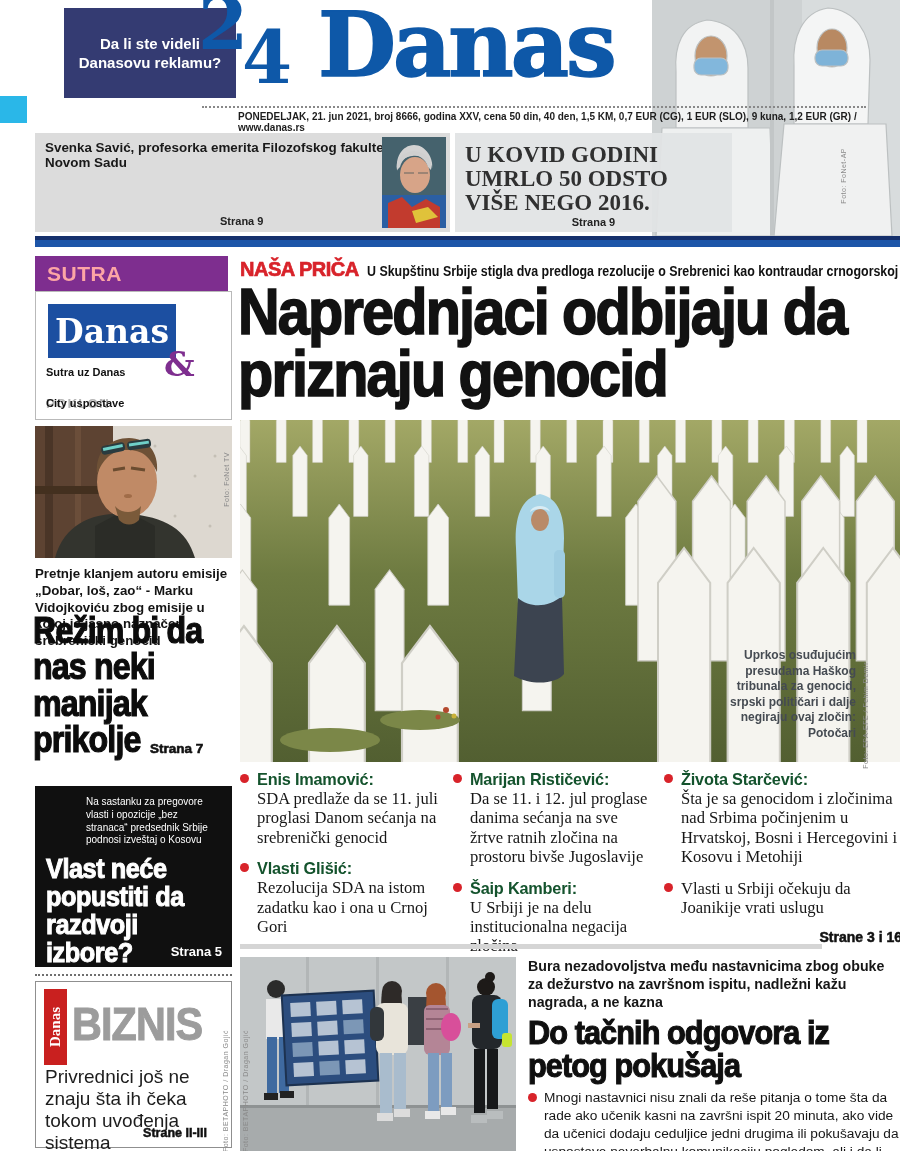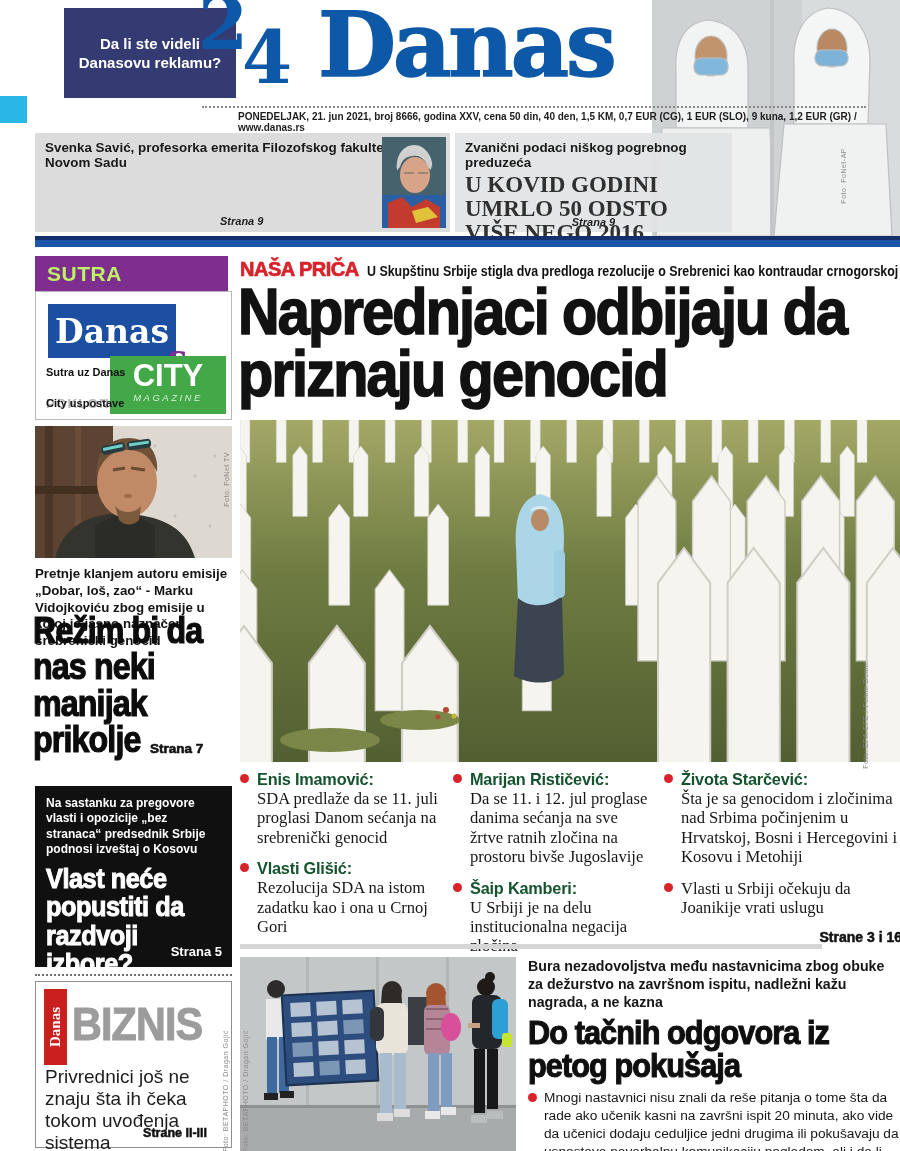--- a/index.html
+++ b/index.html
@@ -25,49 +25,49 @@
   #top-photo{left:652px;top:0;width:248px;height:236px;}
   #top-credit{left:840px;top:148px;}
 
   
   .teaser{background:#dcdcdc;box-sizing:border-box;padding:7px 10px;}
   #t-left{left:35px;top:133px;width:415px;height:99px;}
   #t-right{left:455px;top:133px;width:277px;height:99px;background:rgba(225,227,228,.94);}
   .t-kick{font-size:13.4px;font-weight:bold;color:#191919;}
   .t-head{font-family:"Liberation Serif",serif;font-weight:bold;font-size:23px;line-height:1.04;color:#303030;margin-top:3px;}
   #t-left .t-head{width:330px;}
-  .t-page{font-size:11px;font-weight:bold;font-style:italic;color:#222;}
+  .t-page{font-size:11px;font-weight:bold;color:#222;}
   #tl-page{position:absolute;left:185px;bottom:5px;}
   #tr-page{position:absolute;left:0;right:0;bottom:4px;text-align:center;}
   #t-woman{position:absolute;right:4px;top:4px;width:64px;height:91px;}
 
   #bluebar{left:35px;top:236px;width:865px;height:11px;background:linear-gradient(180deg,#15306c 0 36%,#1d55a8 36%);}
 
   
-  #sutra{left:35px;top:256px;width:193px;height:35px;background:#7e2e8f;color:#bef264;font-weight:bold;
+  #sutra{left:35px;top:256px;width:193px;height:35px;background:#7e2e8f;color:#fca5a5;font-weight:bold;
     font-size:21px;line-height:35px;padding-left:12px;box-sizing:border-box;letter-spacing:.5px;}
   #promo2{left:35px;top:291px;width:197px;height:129px;border:1px solid #b9b9b9;background:#fff;box-sizing:border-box;}
   #p2-danas{position:absolute;left:12px;top:12px;width:128px;height:54px;background:#1c4fa1;color:#fff;
     display:flex;align-items:center;justify-content:center;font-family:"DejaVu Serif",serif;font-weight:bold;font-size:33px;}
   #p2-amp{position:absolute;left:128px;top:52px;color:#7e2e8f;font-family:"DejaVu Serif",serif;font-weight:bold;font-size:34px;}
   #p2-city{position:absolute;left:74px;top:64px;width:116px;height:58px;background:#43a847;color:#fff;text-align:center;box-sizing:border-box;padding-top:4px;}
   #p2-city-name{font-weight:bold;font-size:31px;line-height:32px;letter-spacing:0;}
   #p2-city-mag{font-size:9.5px;letter-spacing:2.5px;color:#d9f2d6;font-style:italic;}
   .p2-line{position:absolute;left:10px;font-weight:bold;}
   #p2-l1{top:74px;font-size:11px;}
   #p2-l2{top:104px;font-size:13.5px;color:#b5b5b5;letter-spacing:1px;}
   #p2-l3{top:105px;font-size:11px;}
   #portrait{left:35px;top:426px;width:197px;height:132px;}
   #portrait-credit{left:223px;top:452px;}
   #s1-kicker{left:35px;top:566px;width:202px;font-size:13.3px;font-weight:bold;line-height:1.26;color:#141414;}
   #s1-head{left:33px;top:613px;width:230px;font-size:37px;font-weight:bold;line-height:.98;letter-spacing:-1px;
     color:#0c0c0c;-webkit-text-stroke:1.2px #0c0c0c;transform:scaleX(.87);}
   #s1-page{left:150px;top:741px;font-size:13.5px;font-weight:bold;-webkit-text-stroke:.6px #111;}
   #s2{left:35px;top:786px;width:197px;height:181px;background:#101010;color:#fff;box-sizing:border-box;padding:10px 11px;}
-  #s2-kicker{font-size:12px;font-weight:bold;line-height:1.28;}
+  #s2-kicker{font-size:10px;font-weight:normal;line-height:1.28;margin-left:40px;}
   #s2-head{font-size:27.5px;font-weight:bold;line-height:1.02;margin-top:8px;letter-spacing:-.5px;
     -webkit-text-stroke:1px #fff;transform:scaleX(.92);transform-origin:0 0;width:200px;}
   #s2-page{position:absolute;right:10px;bottom:8px;font-size:13px;font-weight:bold;}
   #dot2{left:35px;top:974px;width:197px;}
   #biznis{left:35px;top:981px;width:197px;height:167px;border:1px solid #8f8f8f;box-sizing:border-box;background:#fff;}
   #bz-red{position:absolute;left:8px;top:7px;width:23px;height:76px;background:#c9201f;display:flex;align-items:center;justify-content:center;}
   #bz-red span{writing-mode:vertical-rl;transform:rotate(180deg);color:#fff;font-family:"Liberation Serif",serif;font-weight:bold;font-size:15px;}
   #bz-title{position:absolute;left:36px;top:2px;font-size:47px;font-weight:bold;color:#9c9c9c;line-height:80px;
     letter-spacing:-1px;transform:scaleX(.88);transform-origin:0 0;-webkit-text-stroke:1px #9c9c9c;}
   #bz-head{position:absolute;left:9px;top:84px;width:172px;font-size:19px;line-height:1.15;color:#1d1d1d;}
@@ -151,36 +151,31 @@
       <path d="M30 74 L46 70 L56 80 L34 86 Z" fill="#e0c23a"></path>
       <ellipse cx="33" cy="38" rx="15" ry="18" fill="#d7a488"></ellipse>
       <path d="M16 34 C14 16 48 12 50 32 C52 22 44 8 32 8 C20 8 12 22 16 34 Z" fill="#d2d2d2"></path>
       <path d="M15 33 C13 24 19 15 32 14 C45 15 51 24 49 33 L46 30 C44 22 36 18 32 18 C26 18 20 22 18 30 Z" fill="#cfcfcf"></path>
       <line x1="22" y1="36" x2="32" y2="36" stroke="#8a7a6e" stroke-width="1.5"></line>
       <line x1="36" y1="36" x2="46" y2="36" stroke="#8a7a6e" stroke-width="1.5"></line>
     </svg>
   </div>
 
   <div class="abs teaser" id="t-right">
-    <div class="t-kick">Zvanični podaci niškog pogrebnog preduzeća</div>
     <div class="t-head">U KOVID GODINI UMRLO 50 ODSTO VIŠE NEGO 2016.</div>
     <span class="t-page" id="tr-page">Strana 9</span>
   </div>
 
   <div class="abs" id="bluebar"></div>
 
   <div class="abs" id="sutra">SUTRA</div>
 
   <div class="abs" id="promo2">
     <div id="p2-danas">Danas</div>
     <span id="p2-amp">&amp;</span>
-    <div id="p2-city">
-      <div id="p2-city-name">CITY</div>
-      <div id="p2-city-mag">MAGAZINE</div>
-    </div>
     <span class="p2-line" id="p2-l1">Sutra uz Danas</span>
     <span class="p2-line" id="p2-l2">POKLON</span>
     <span class="p2-line" id="p2-l3">City uspostave</span>
   </div>
 
   <div class="abs" id="portrait">
     <svg width="197" height="132" viewBox="0 0 197 132">
       <rect width="197" height="132" fill="#ddd8d0"></rect>
       <rect width="78" height="132" fill="#5d4332"></rect>
       <rect x="10" y="0" width="8" height="132" fill="#4a3527"></rect>
@@ -326,20 +321,21 @@
           <ellipse cx="180" cy="300" rx="40" ry="10"></ellipse>
           <ellipse cx="90" cy="320" rx="50" ry="12"></ellipse>
         </g>
       <g>
           <circle cx="206" cy="290" r="3" fill="#b4492e"></circle>
           <circle cx="214" cy="296" r="2.5" fill="#c9b23a"></circle>
           <circle cx="198" cy="297" r="2.5" fill="#b4492e"></circle>
         </g>
     </svg>
   </div>
+  <div class="abs" id="main-caption">Uprkos osuđujućim presudama Haškog tribunala za genocid, srpski političari i dalje negiraju ovaj zločin: Potočari</div>
   <div class="abs vtext" id="main-pcred">Foto: EPA-EFE / Fehim Demir</div>
 
   <div class="abs" id="bullets">
     <div class="bcol0">
       <div class="bitem">
         <span class="bdot"></span>
         <div class="bname">Enis Imamović:</div>
         <div class="btext">SDA predlaže da se 11. juli proglasi Danom sećanja na srebrenički genocid</div>
       </div>
       <div class="bitem">

